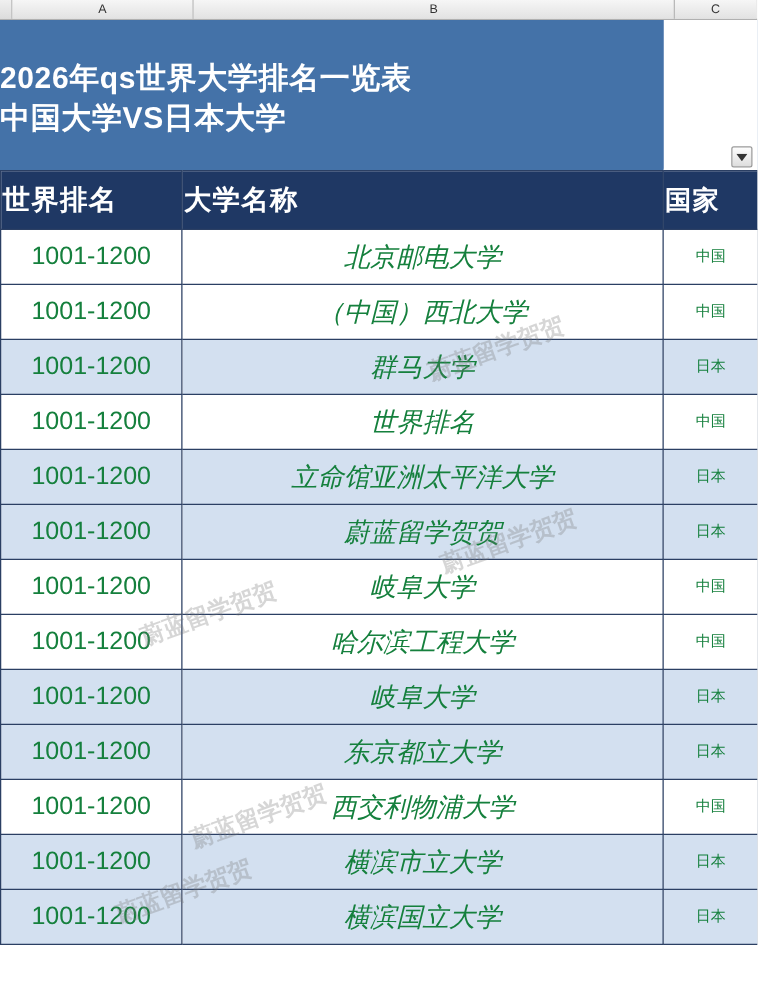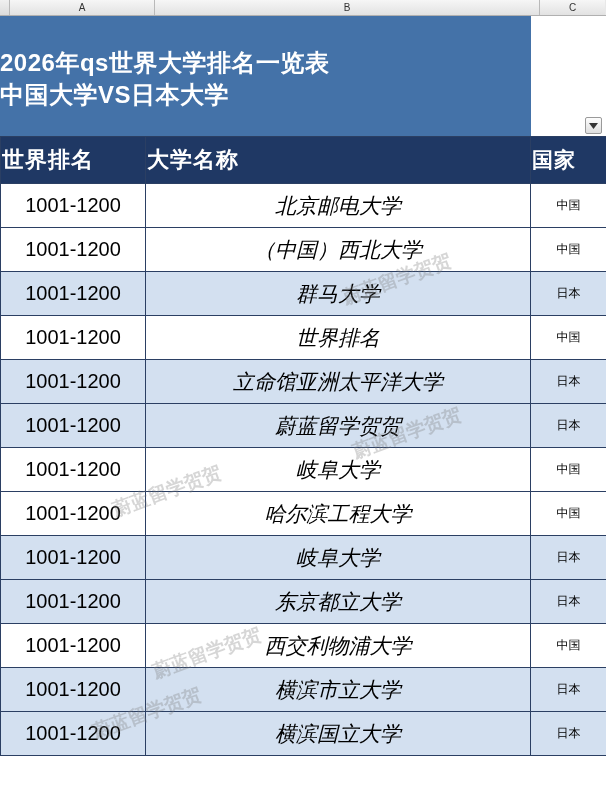--- a/index.html
+++ b/index.html
@@ -118,21 +118,21 @@
     font-weight: bold;
     text-align: left;
     letter-spacing: 1px;
   }
   thead th.th-country { font-size: 21px; }
 
   tbody td {
     height: 44px;
     font-size: 21px;
     text-align: center;
-    color: #000000;
+    color: #15803d;
     background: #ffffff;
     vertical-align: middle;
     white-space: nowrap;
     overflow: hidden;
   }
   tbody td.rank { font-size: 20px; letter-spacing: 0px; }
   tbody td.name { font-size: 21px; font-style: italic; }
   tbody td.country { font-size: 12px; }
   tbody tr.alt td { background: #d3e0f0; }
 

